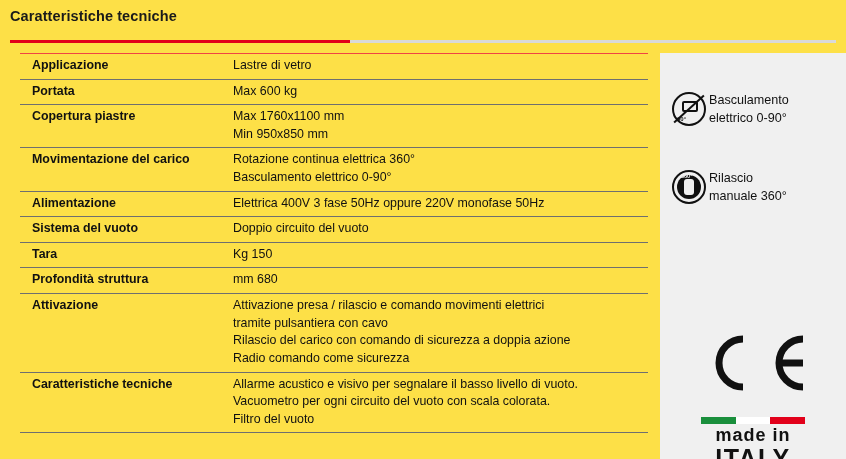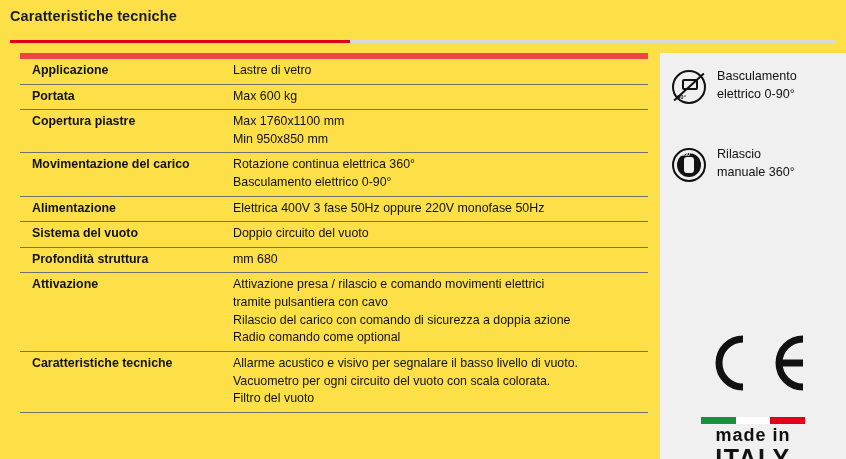--- a/index.html
+++ b/index.html
@@ -60,36 +60,37 @@
   }
   table.spec tr td.lbl {
     width: 205px;
     font-weight: bold;
     padding-left: 12px;
     white-space: nowrap;
   }
   table.spec tr td.val {
     padding-left: 8px;
   }
-  table.spec tr:first-child td { border-top: 6px solid #ef4444; }
+  table.spec tr:first-child td { border-top: 1px solid #ef4444; }
   .val-line { display: block; }
 
   
   .side {
     position: absolute;
     left: 660px; top: 53px;
     width: 186px; height: 406px;
     background: #f0f0f0;
   }
   .side-item {
     position: absolute;
     left: 12px;
     display: flex;
-    align-items: flex-end;
-    gap: 11px;
+    align-items: center;
+    gap: 3px;
+    margin-top: 24px;
   }
   .side-item .txt {
     font-size: 12.6px;
     color: #111111;
     line-height: 1.45;
   }
   .badge {
     width: 34px; height: 34px;
     border-radius: 50%;
     border: 2px solid #111111;
@@ -237,32 +238,38 @@
               <span class="val-line">Elettrica 400V 3 fase 50Hz oppure 220V monofase 50Hz</span>
             </td>
           </tr>
           <tr>
             <td class="lbl">Sistema del vuoto</td>
             <td class="val">
               <span class="val-line">Doppio circuito del vuoto</span>
             </td>
           </tr>
           <tr>
+            <td class="lbl">Tara</td>
+            <td class="val">
+              <span class="val-line">Kg 150</span>
+            </td>
+          </tr>
+          <tr>
             <td class="lbl">Profondità struttura</td>
             <td class="val">
               <span class="val-line">mm 680</span>
             </td>
           </tr>
           <tr>
             <td class="lbl">Attivazione</td>
             <td class="val">
               <span class="val-line">Attivazione presa / rilascio e comando movimenti elettrici</span>
               <span class="val-line">tramite pulsantiera con cavo</span>
               <span class="val-line">Rilascio del carico con comando di sicurezza a doppia azione</span>
-              <span class="val-line">Radio comando come optional</span>
+              <span class="val-line">Radio comando come sicurezza</span>
             </td>
           </tr>
           <tr>
             <td class="lbl">Caratteristiche tecniche</td>
             <td class="val">
               <span class="val-line">Allarme acustico e visivo per segnalare il basso livello di vuoto.</span>
               <span class="val-line">Vacuometro per ogni circuito del vuoto con scala colorata.</span>
               <span class="val-line">Filtro del vuoto</span>
             </td>
           </tr>

